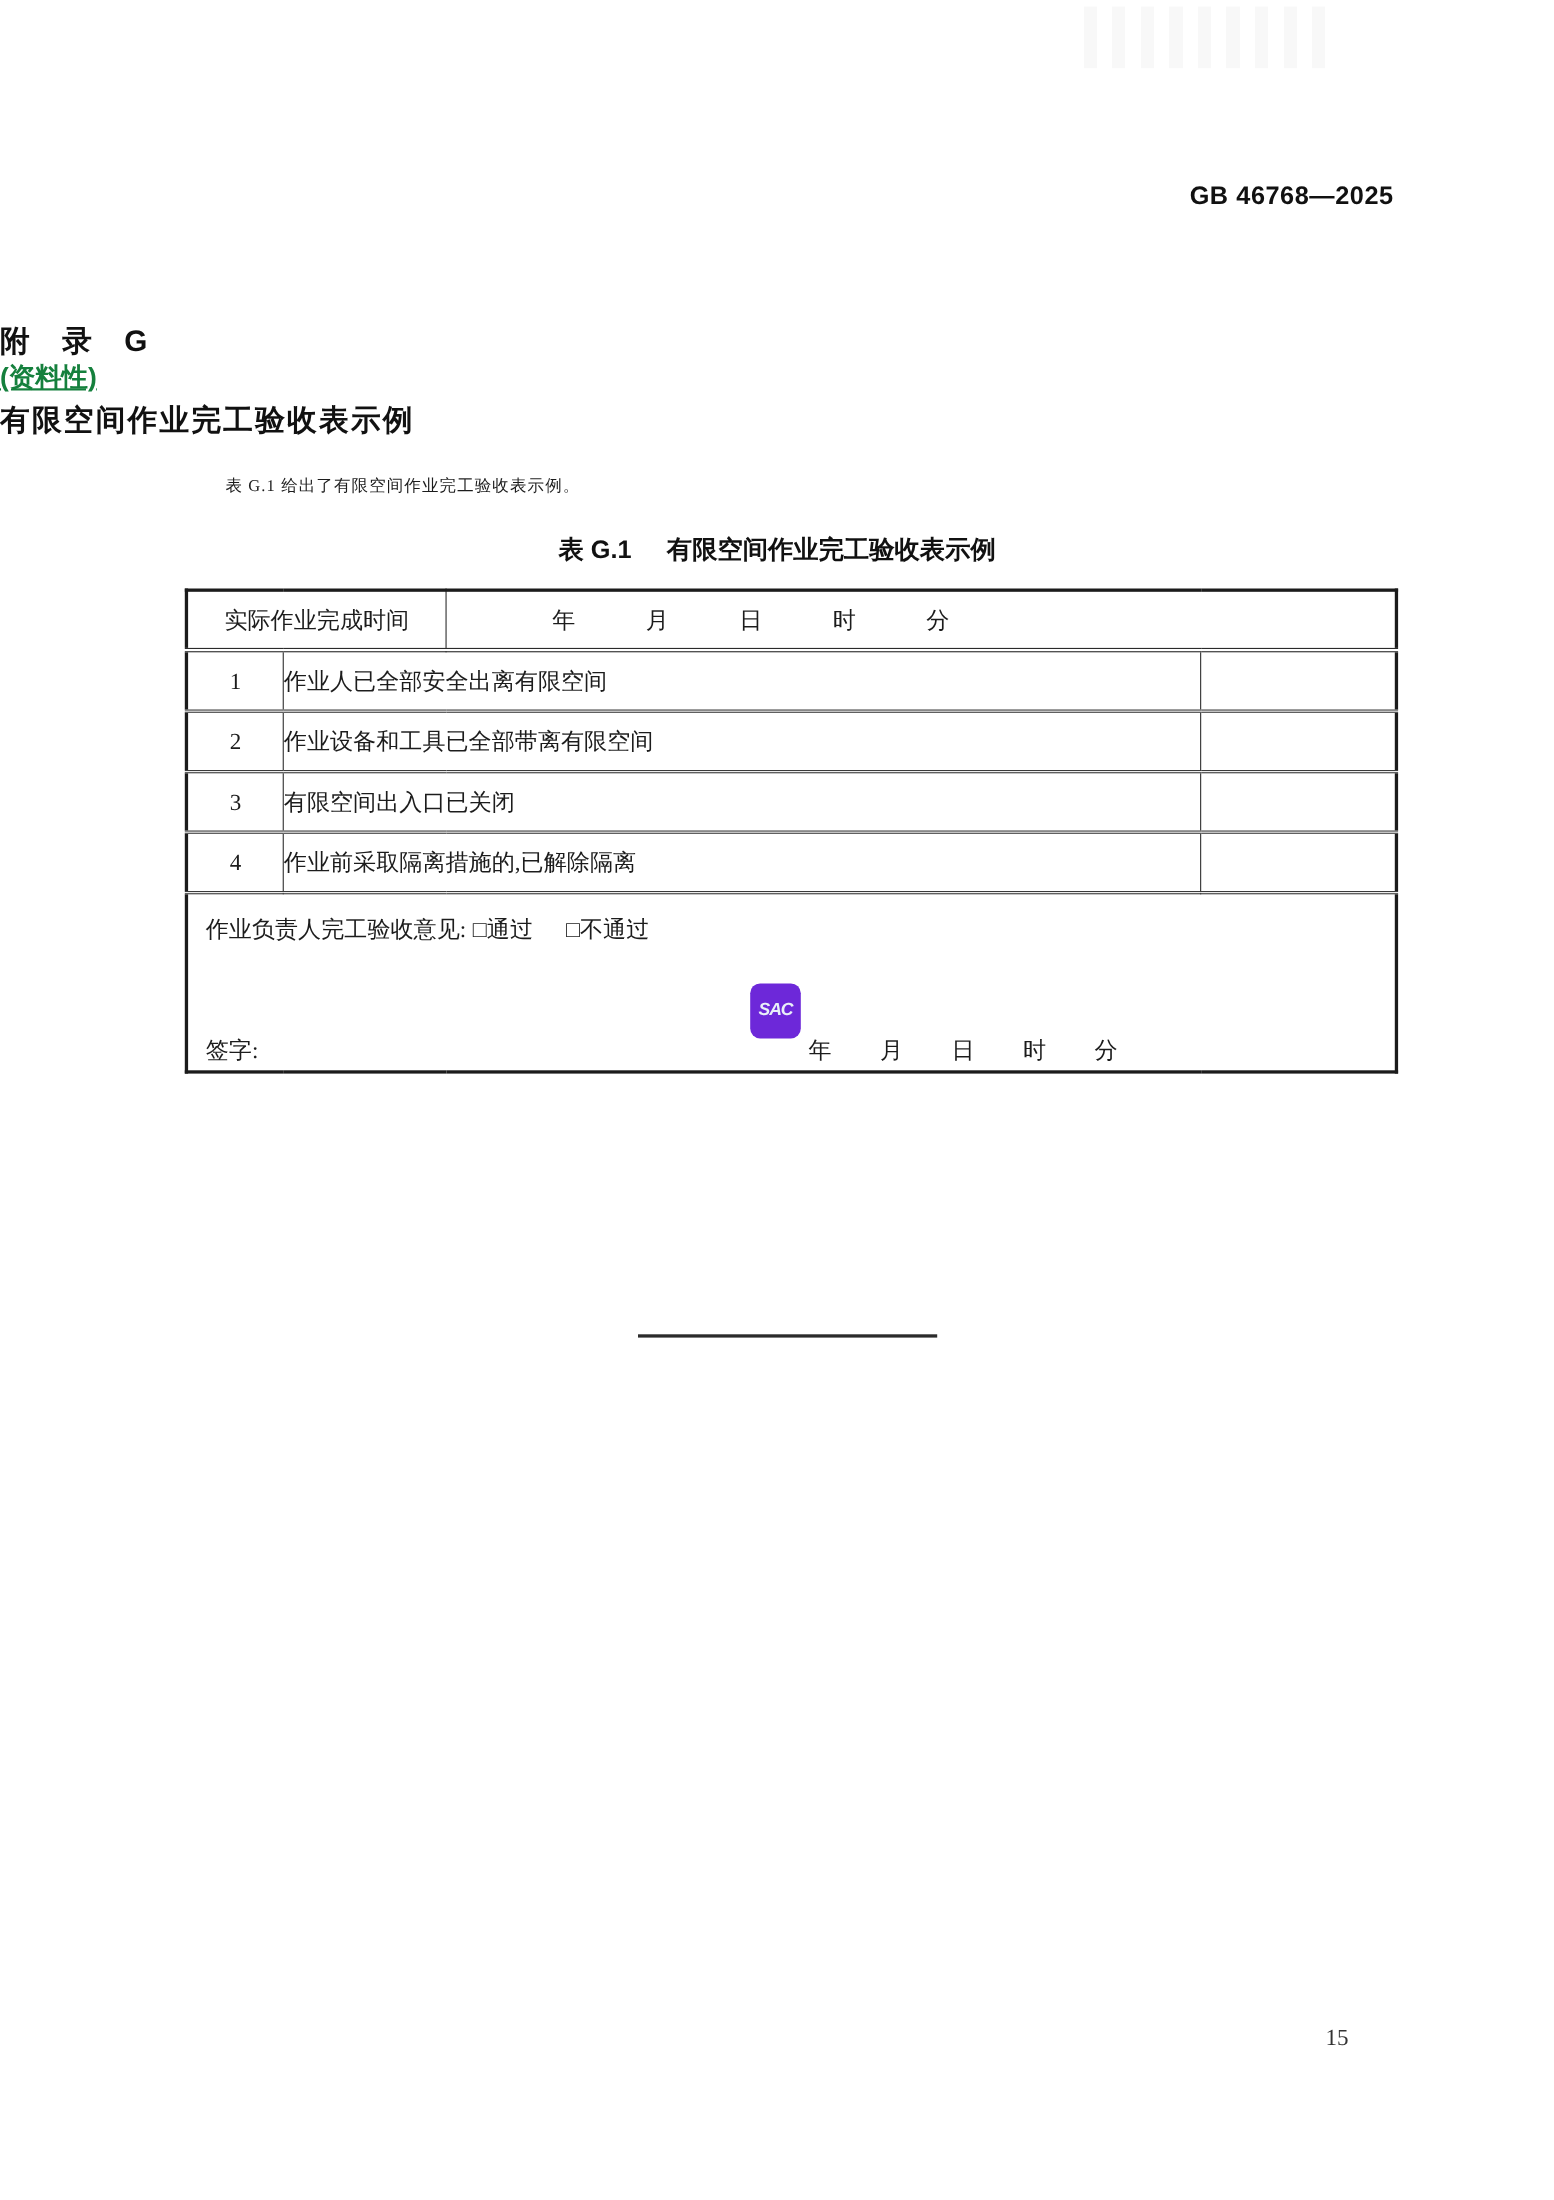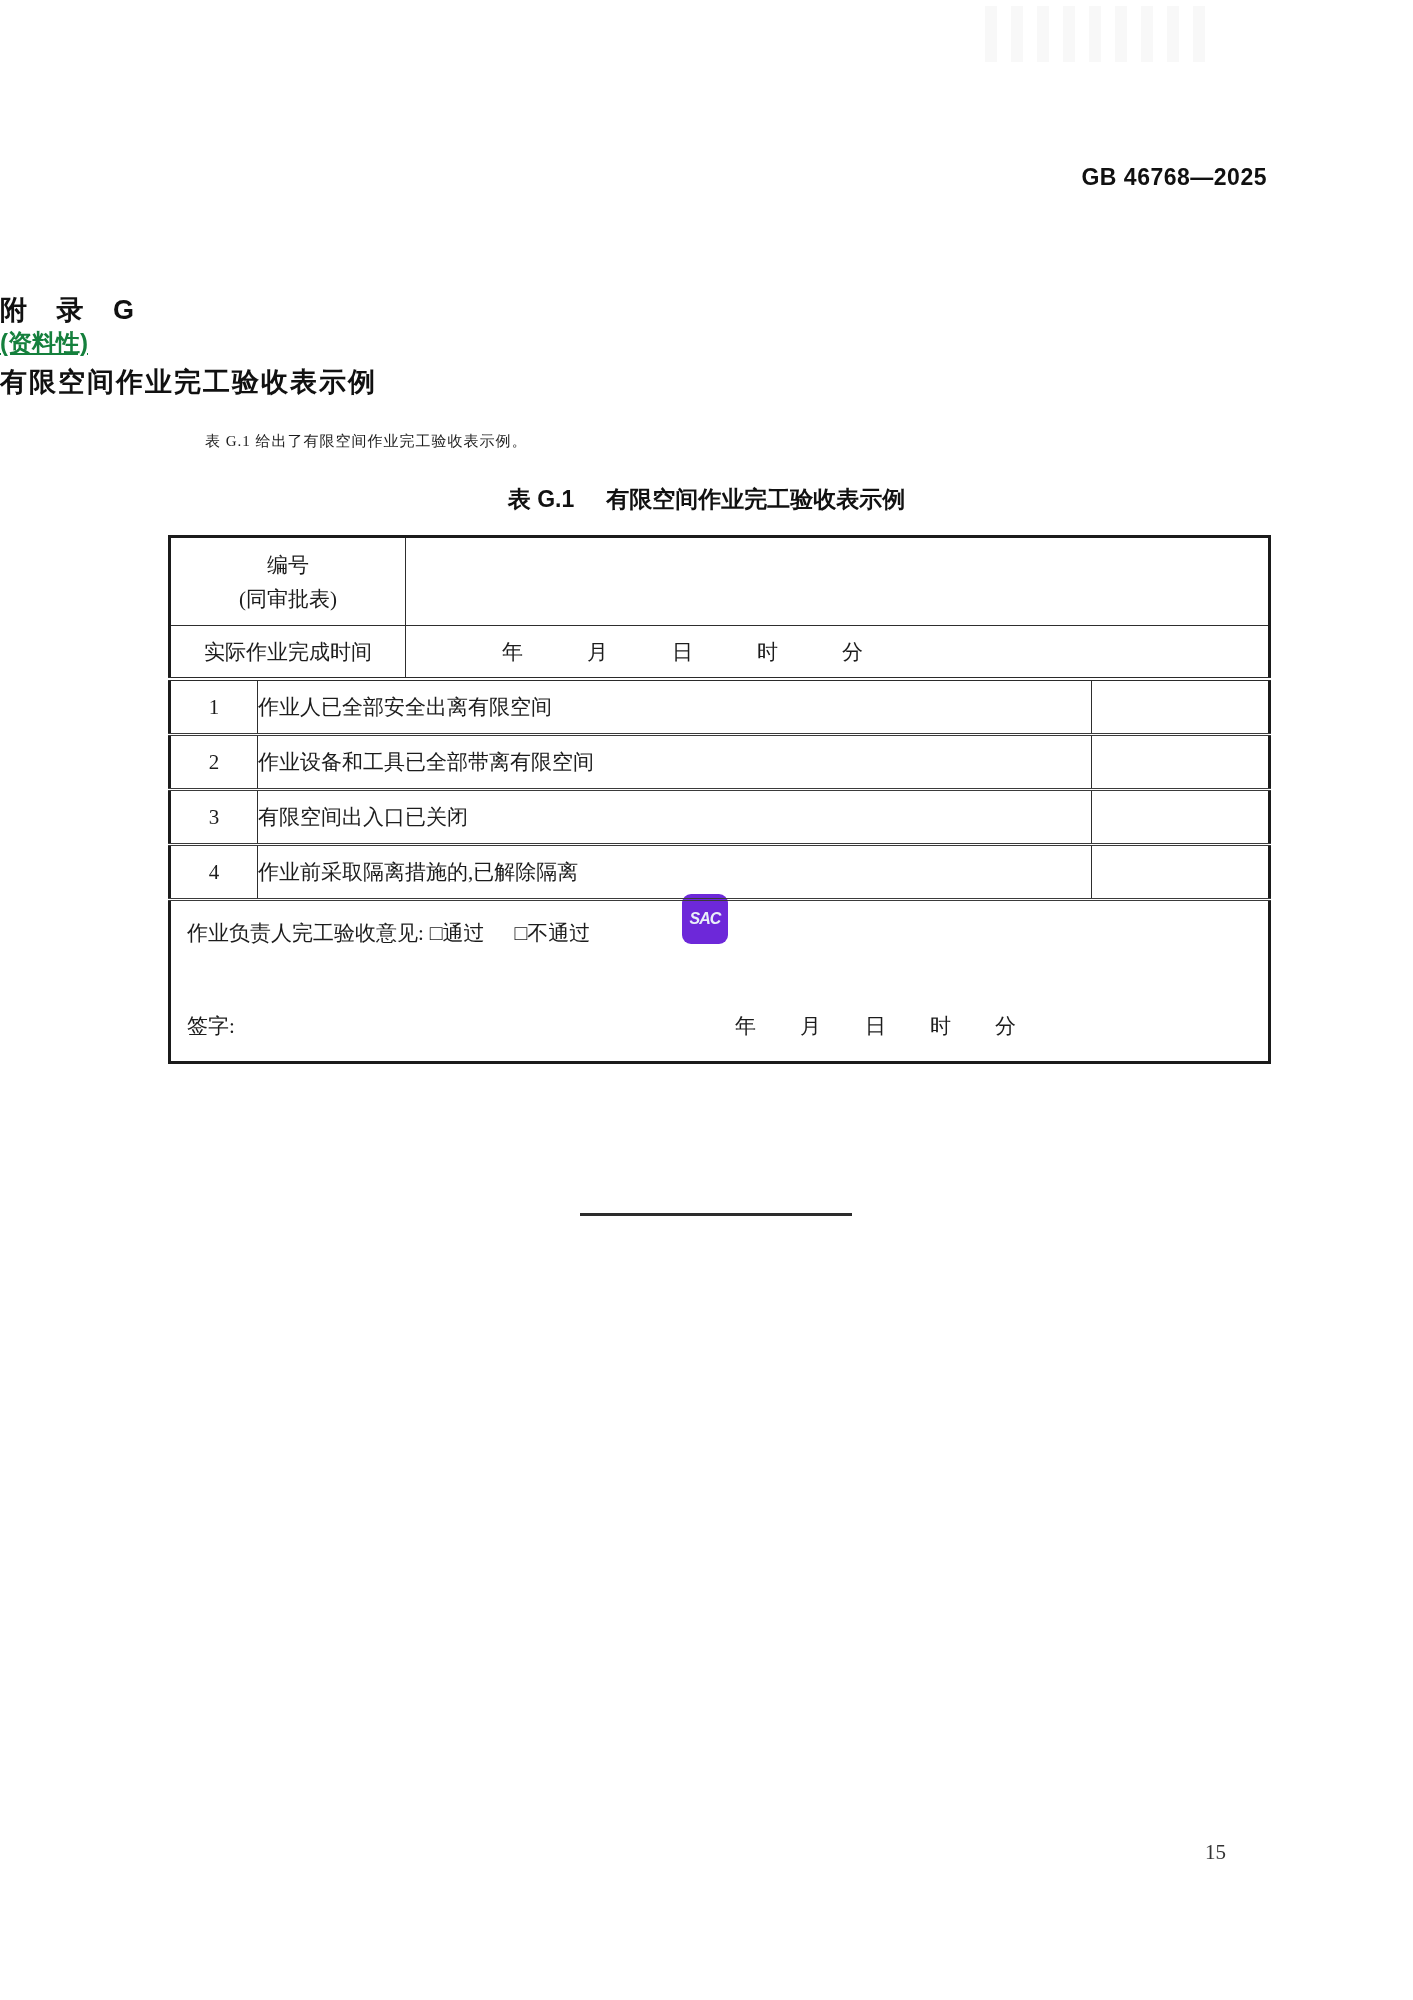--- a/index.html
+++ b/index.html
@@ -70,21 +70,21 @@
   tr.rI td{height:52px;border-top:3px double #3a3a3a;}
   tr.rI.first td{border-top:4px double #2a2a2a;}
   tr.rO td{height:160px;border-top:3px double #3a3a3a;}
   .c-center{text-align:center;}
   .two-line{line-height:34px;text-align:center;}
   .units{display:flex;align-items:center;}
   .units-time{padding-left:96px;gap:64px;}
   .item-cell{padding-left:16px;text-align:left;}
   .op-cell{
     height:160px;box-sizing:border-box;display:flex;flex-direction:column;
-    justify-content:space-between;padding:18px 14px 23px 16px;
+    justify-content:space-between;padding:18px 14px 6px 16px;
   }
   .op-top .pass{margin-left:6px;}
   .op-top .fail{margin-left:30px;}
   .sign-row{position:relative;height:26px;}
   .units-sign{position:absolute;left:548px;top:0;gap:44px;}
   .endline{
     position:absolute;left:580px;top:1213px;width:272px;height:3px;background:#2c2c2c;
   }
   .pageno{position:absolute;left:1205px;top:1840px;font-size:21px;color:#333;}
 </style>
@@ -112,27 +112,20 @@
 
 <table class="form">
   <colgroup>
       <col style="width:88px">
       <col style="width:148px">
       <col style="width:686px">
       <col style="width:178px">
     </colgroup>
 
   <tbody>
-      <tr class="rA">
-    <td colspan="2" class="two-line">
-      <div>编号</div>
-      <div>(同审批表)</div>
-    </td>
-    <td colspan="2"></td>
-  </tr>
 
   <tr class="rB">
     <td colspan="2" class="c-center">实际作业完成时间</td>
     <td colspan="2">
       <div class="units units-time">
         <span>年</span>
         <span>月</span>
         <span>日</span>
         <span>时</span>
         <span>分</span>

